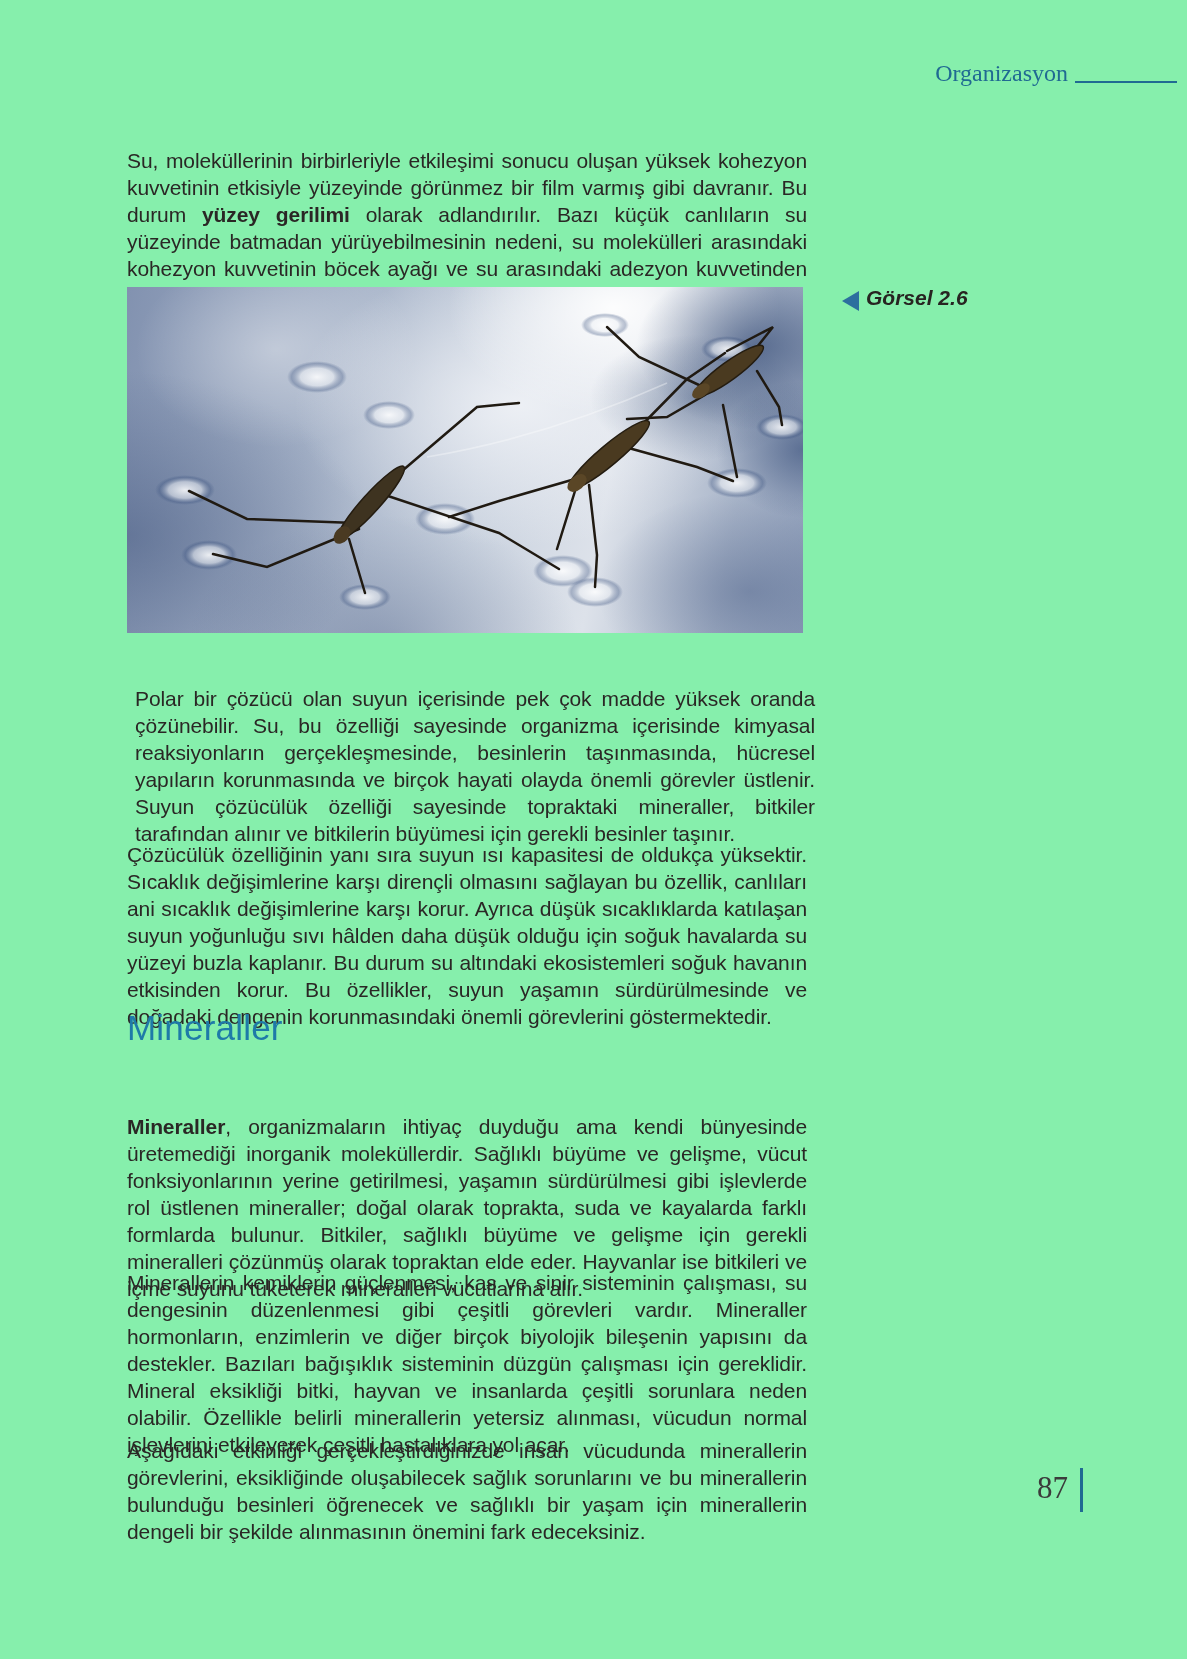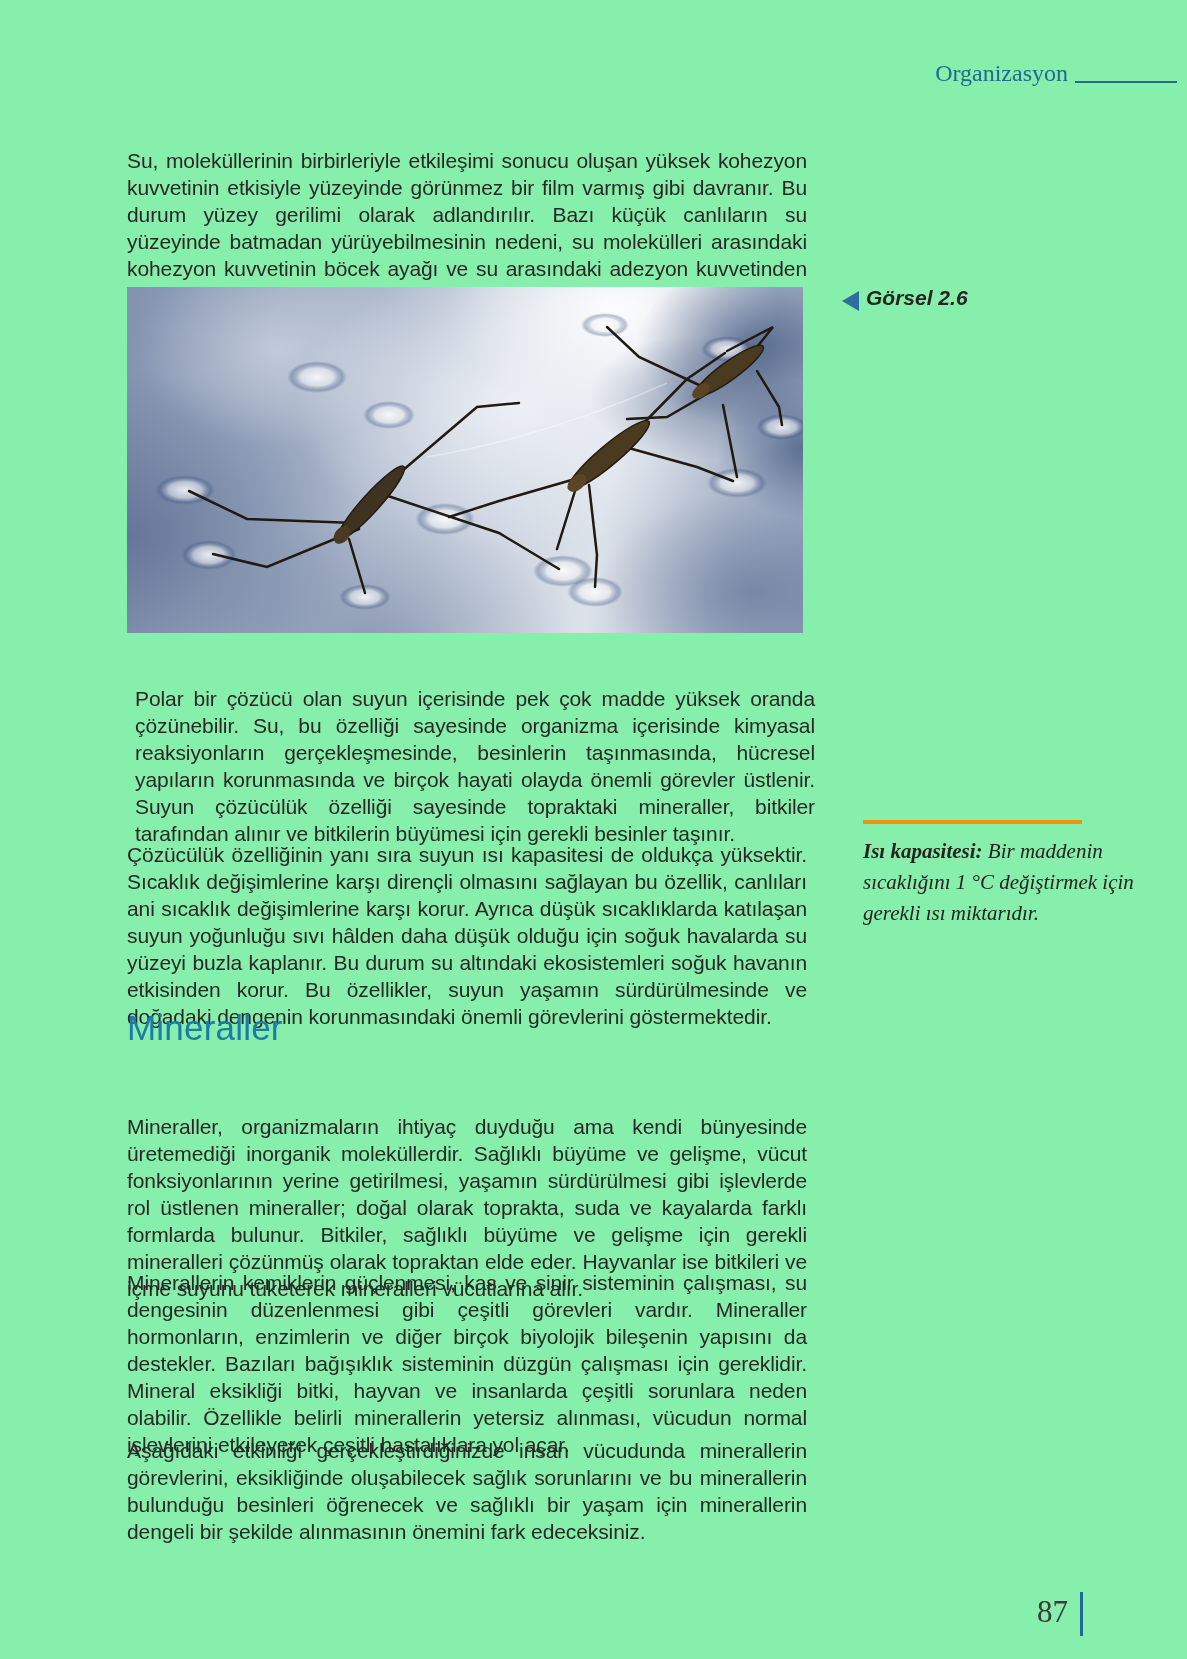--- a/index.html
+++ b/index.html
@@ -21,21 +21,21 @@
   .runhead .rh-label{position:absolute;right:115px;top:0;}
   .runhead .rh-rule{
     position:absolute;right:6px;top:21px;width:102px;height:2px;background:#206a92;
   }
   
   .bodypar{
     position:absolute;left:127px;width:680px;
     font-size:21px;line-height:27px;letter-spacing:-0.1px;
     text-align:justify;color:#2a2725;
   }
-  .bodypar b{font-weight:normal;}
+  .bodypar b{font-weight:bold;}
   .bodypar i{font-style:italic;}
   #para1{top:126px;}
   #para2{top:664px;margin-left:8px;}
   #para3{top:820px;}
   #para4{top:1092px;}
   #para5{top:1248px;}
   #para6{top:1425px;margin-top:12px;}
   .section-heading{
     position:absolute;left:127px;top:1008px;
     font-size:35px;line-height:40px;color:#1e7aa8;font-weight:normal;margin:0;
@@ -75,21 +75,21 @@
   }
   
   .note{position:absolute;left:863px;top:820px;width:300px;}
   .note-rule{width:219px;height:4px;background:#ee9210;margin:0 0 12px 0;}
   .note-text{
     margin:0;font-family:"Liberation Serif","DejaVu Serif",serif;
     font-size:21px;line-height:31px;font-style:italic;color:#27221f;
   }
   .note-text b{font-weight:bold;}
   
-  .folio{position:absolute;right:0;top:1592px;width:1187px;height:50px;}
+  .folio{position:absolute;right:0;top:1468px;width:1187px;height:50px;}
   .folio-num{
     position:absolute;right:119px;top:2px;
     font-family:"Liberation Serif","DejaVu Serif",serif;
     font-size:31px;color:#3b3b3b;
   }
   .folio-bar{position:absolute;right:104px;top:0;width:3px;height:44px;background:#206a92;}
 </style>
 </head>
 <body>
 
@@ -164,24 +164,20 @@
 
   <div class="caption">
     <span class="cap-arrow"></span>
     <p class="cap-title">Görsel 2.6</p>
   </div>
 
   <p class="bodypar" id="para2">Polar bir çözücü olan suyun içerisinde pek çok madde yüksek oranda çözünebilir. Su, bu özelliği sayesinde organizma içerisinde kimyasal reaksiyonların gerçekleşmesinde, besinlerin taşınmasında, hücresel yapıların korunmasında ve birçok hayati olayda önemli görevler üstlenir. Suyun çözücülük özelliği sayesinde topraktaki mineraller, bitkiler tarafından alınır ve bitkilerin büyümesi için gerekli besinler taşınır.</p>
 
   <p class="bodypar" id="para3">Çözücülük özelliğinin yanı sıra suyun ısı kapasitesi de oldukça yüksektir. Sıcaklık değişimlerine karşı dirençli olmasını sağlayan bu özellik, canlıları ani sıcaklık değişimlerine karşı korur. Ayrıca düşük sıcaklıklarda katılaşan suyun yoğunluğu sıvı hâlden daha düşük olduğu için soğuk havalarda su yüzeyi buzla kaplanır. Bu durum su altındaki ekosistemleri soğuk havanın etkisinden korur. Bu özellikler, suyun yaşamın sürdürülmesinde ve doğadaki dengenin korunmasındaki önemli görevlerini göstermektedir.</p>
 
-  <div class="note">
-    <div class="note-rule"></div>
-    <p class="note-text"><b>Isı kapasitesi:</b><span> Bir maddenin sıcaklığını 1 °C değiştirmek için gerekli ısı miktarıdır.</span></p>
-  </div>
 
   <h2 class="section-heading">Mineraller</h2>
 
   <p class="bodypar" id="para4"><b>Mineraller</b><span>, organizmaların ihtiyaç duyduğu ama kendi bünyesinde üretemediği inorganik moleküllerdir. Sağlıklı büyüme ve gelişme, vücut fonksiyonlarının yerine getirilmesi, yaşamın sürdürülmesi gibi işlevlerde rol üstlenen mineraller; doğal olarak toprakta, suda ve kayalarda farklı formlarda bulunur. Bitkiler, sağlıklı büyüme ve gelişme için gerekli mineralleri çözünmüş olarak topraktan elde eder. Hayvanlar ise bitkileri ve içme suyunu tüketerek mineralleri vücutlarına alır.</span></p>
 
   <p class="bodypar" id="para5">Minerallerin kemiklerin güçlenmesi, kas ve sinir sisteminin çalışması, su dengesinin düzenlenmesi gibi çeşitli görevleri vardır. Mineraller hormonların, enzimlerin ve diğer birçok biyolojik bileşenin yapısını da destekler. Bazıları bağışıklık sisteminin düzgün çalışması için gereklidir. Mineral eksikliği bitki, hayvan ve insanlarda çeşitli sorunlara neden olabilir. Özellikle belirli minerallerin yetersiz alınması, vücudun normal işlevlerini etkileyerek çeşitli hastalıklara yol açar.</p>
 
   <p class="bodypar" id="para6">Aşağıdaki etkinliği gerçekleştirdiğinizde insan vücudunda minerallerin görevlerini, eksikliğinde oluşabilecek sağlık sorunlarını ve bu minerallerin bulunduğu besinleri öğrenecek ve sağlıklı bir yaşam için minerallerin dengeli bir şekilde alınmasının önemini fark edeceksiniz.</p>
 
   <div class="folio">

